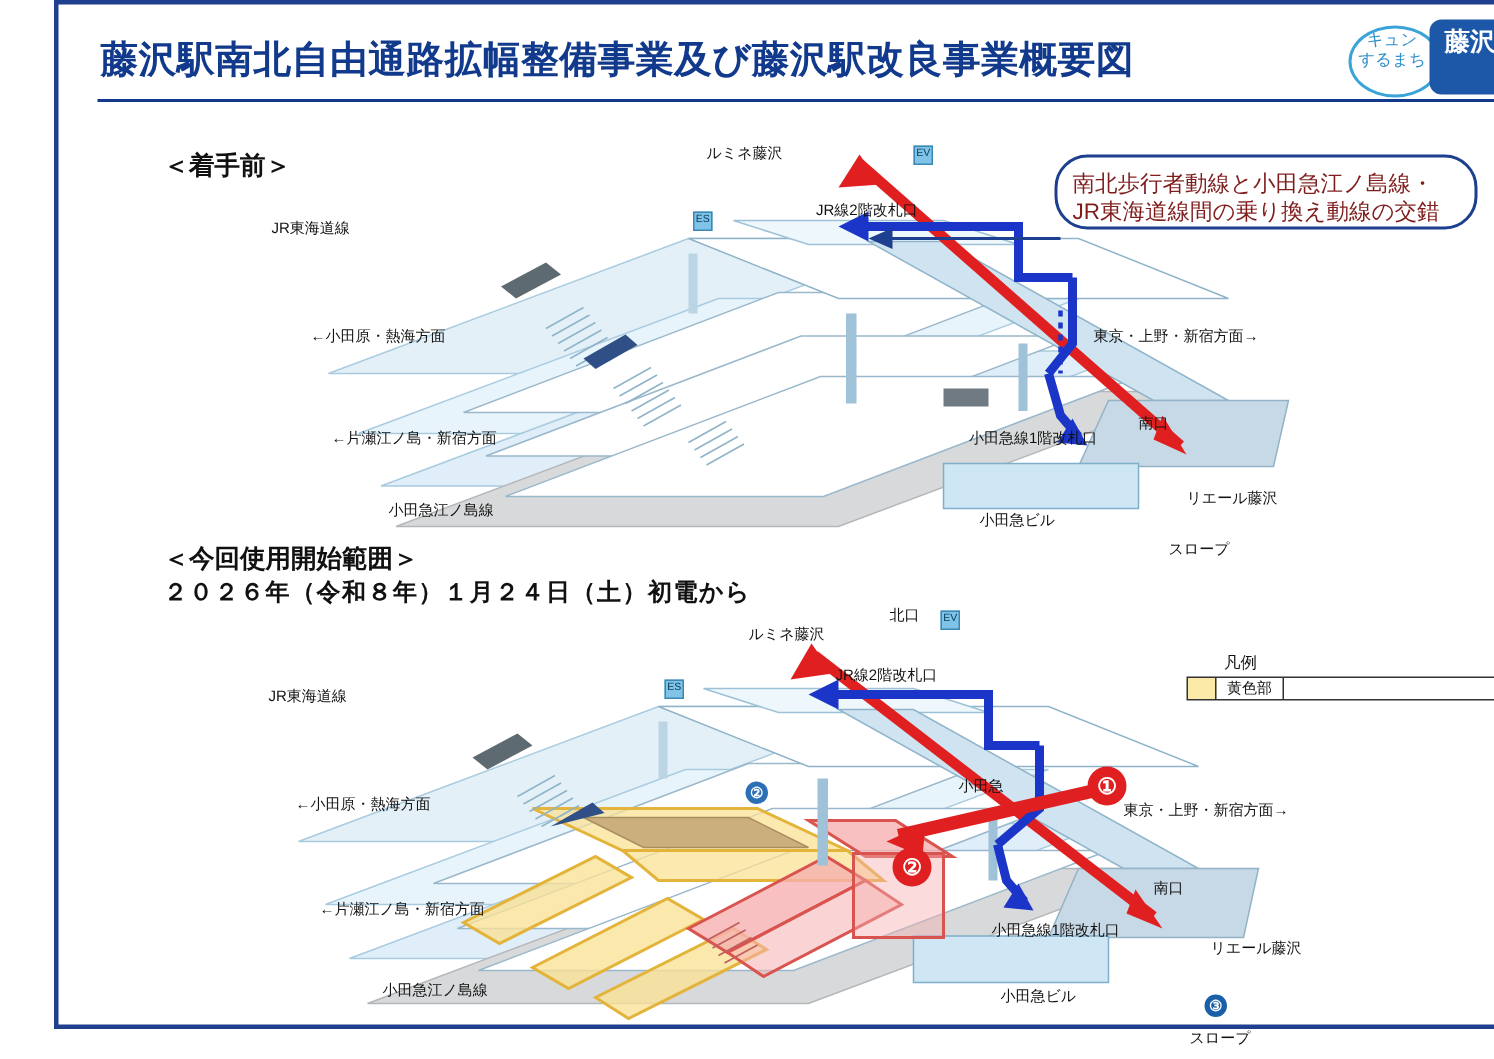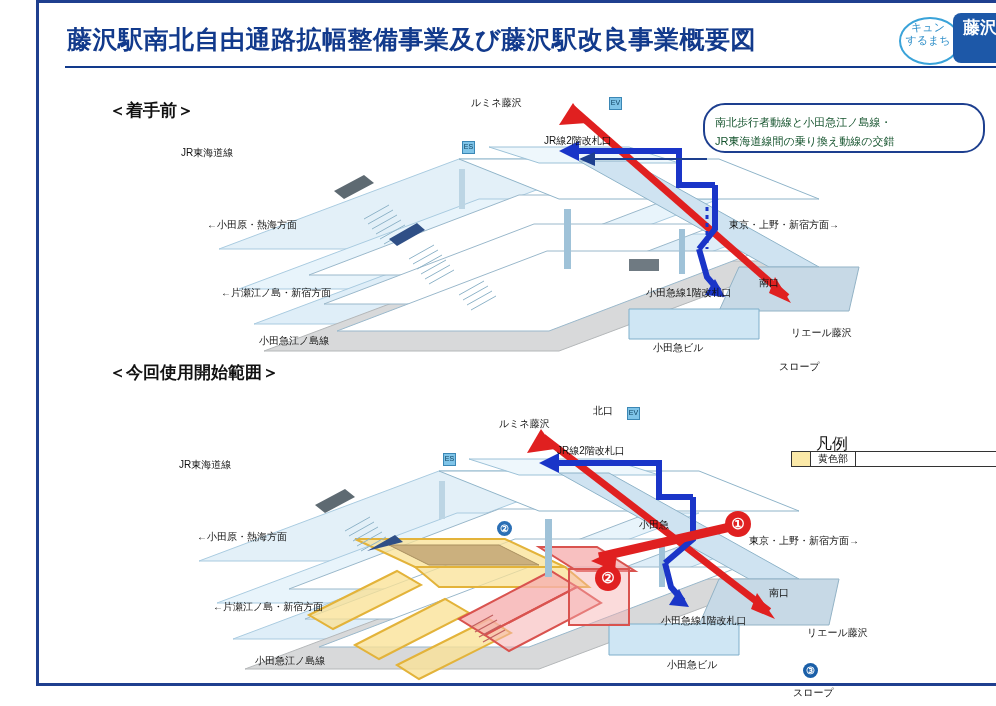--- a/index.html
+++ b/index.html
@@ -64,30 +64,30 @@
   
   .diagram{position:absolute;}
   .lbl{
     position:absolute;font-size:10px;color:#111;white-space:nowrap;
     line-height:12px;
   }
   
   .callout{
     position:absolute;
     border:2px solid #1d3f8f;border-radius:22px;background:#fff;
-    font-size:11px;color:#14532d;line-height:19px;
+    font-size:15px;color:#7f1d1d;line-height:19px;
     padding:8px 10px;box-sizing:border-box;white-space:nowrap;
   }
   
   .legend{
     position:absolute;border:1px solid #333;background:#fff;
     font-size:10px;color:#111;
   }
   .legend .lg-title{
-    position:absolute;top:-18px;left:24px;font-size:16px;color:#111;
+    position:absolute;top:-18px;left:24px;font-size:11px;color:#111;
   }
   .legend-row{
     display:flex;align-items:stretch;border-bottom:1px solid #333;
   }
   .legend-row:last-child{border-bottom:none;text-align:center;}
   .legend-sw{
     width:18px;border-right:1px solid #333;
   }
   .legend-key{
     width:44px;border-right:1px solid #333;display:flex;align-items:center;
@@ -220,20 +220,21 @@
     <div class="lbl" style="left:494px;top:243px;">小田急ビル</div>
     <div class="lbl" style="left:620px;top:262px;">スロープ</div>
   </div>
 
   <div class="callout" style="left:664px;top:100px;width:282px;height:50px;">
     <div>南北歩行者動線と小田急江ノ島線・</div>
     <div>JR東海道線間の乗り換え動線の交錯</div>
   </div>
 
   <div class="sec-label" style="left:70px;top:358px;">＜今回使用開始範囲＞</div>
+  <div class="sec-sub" style="left:70px;top:382px;">２０２６年（令和８年）１月２４日（土）初電から</div>
 
   <div class="diagram" style="left:120px;top:416px;width:760px;height:280px;">
 
     <svg width="760" height="280">
 
       <polygon points="40,142 280,52 440,52 200,142" fill="#e3f0f8" stroke="#a9cbe0"></polygon>
       <polygon points="58,184 298,94 540,94 300,184" fill="#e8f4fb" stroke="#a9cbe0"></polygon>
       <polygon points="74,220 314,130 580,130 340,220" fill="#dfeef8" stroke="#a9cbe0"></polygon>
       <polygon points="86,250 326,160 620,160 380,250" fill="#d8d9da" stroke="#b4b7b9"></polygon>
 

